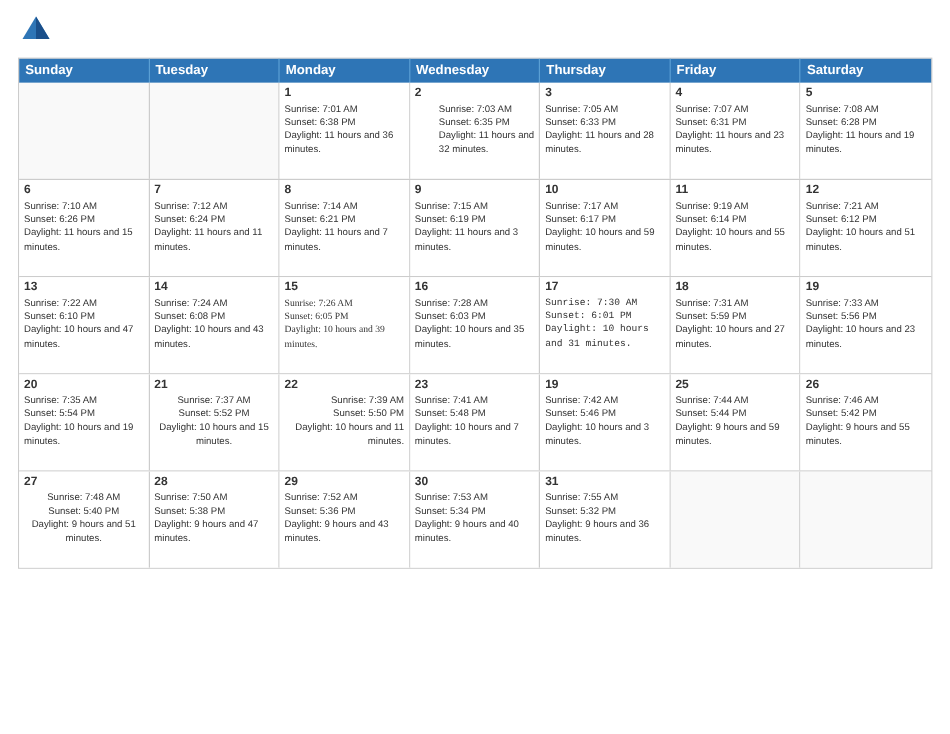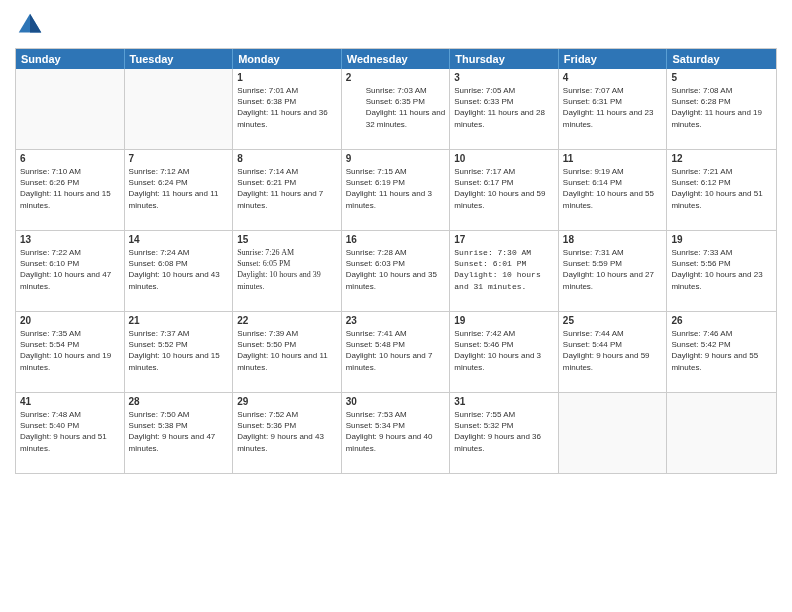--- a/index.html
+++ b/index.html
@@ -264,27 +264,27 @@
         </div>
         <div class="cal-row">
           <div class="cal-cell">
             <span class="day-num">20</span>
             <div class="cell-text" style="white-space: pre-line;">Sunrise: 7:35 AM
 Sunset: 5:54 PM
 Daylight: 10 hours and 19 minutes.</div>
           </div>
           <div class="cal-cell">
             <span class="day-num">21</span>
-            <div class="cell-text" style="white-space: pre-line;">Sunrise: 7:37 AM
+            <div class="cell-text" style="white-space: pre-line; text-align: center;">Sunrise: 7:37 AM
 Sunset: 5:52 PM
 Daylight: 10 hours and 15 minutes.</div>
           </div>
           <div class="cal-cell">
             <span class="day-num">22</span>
-            <div class="cell-text" style="white-space: pre-line;">Sunrise: 7:39 AM
+            <div class="cell-text" style="white-space: pre-line; text-align: right;">Sunrise: 7:39 AM
 Sunset: 5:50 PM
 Daylight: 10 hours and 11 minutes.</div>
           </div>
           <div class="cal-cell">
             <span class="day-num">23</span>
             <div class="cell-text" style="white-space: pre-line;">Sunrise: 7:41 AM
 Sunset: 5:48 PM
 Daylight: 10 hours and 7 minutes.</div>
           </div>
           <div class="cal-cell">
@@ -301,22 +301,22 @@
           </div>
           <div class="cal-cell">
             <span class="day-num">26</span>
             <div class="cell-text" style="white-space: pre-line;">Sunrise: 7:46 AM
 Sunset: 5:42 PM
 Daylight: 9 hours and 55 minutes.</div>
           </div>
         </div>
         <div class="cal-row">
           <div class="cal-cell">
-            <span class="day-num">41</span>
-            <div class="cell-text" style="white-space: pre-line;">Sunrise: 7:48 AM
+            <span class="day-num">27</span>
+            <div class="cell-text" style="white-space: pre-line; text-align: center;">Sunrise: 7:48 AM
 Sunset: 5:40 PM
 Daylight: 9 hours and 51 minutes.</div>
           </div>
           <div class="cal-cell">
             <span class="day-num">28</span>
             <div class="cell-text" style="white-space: pre-line;">Sunrise: 7:50 AM
 Sunset: 5:38 PM
 Daylight: 9 hours and 47 minutes.</div>
           </div>
           <div class="cal-cell">

